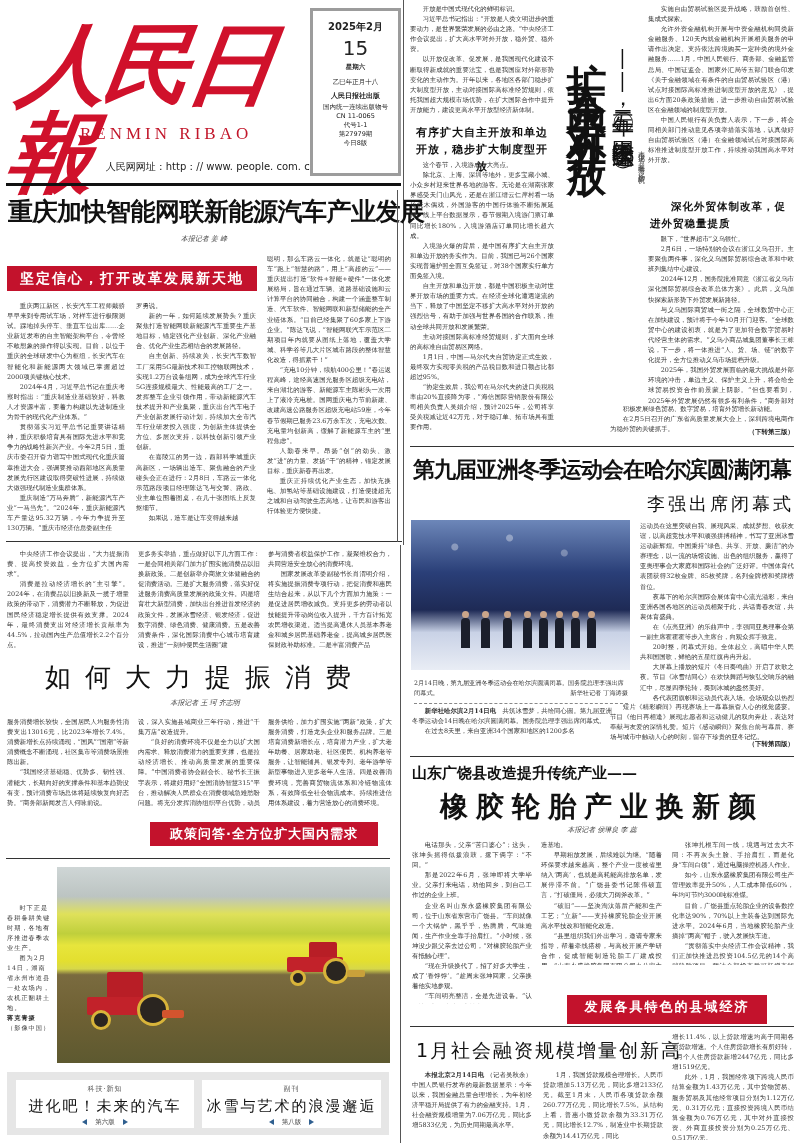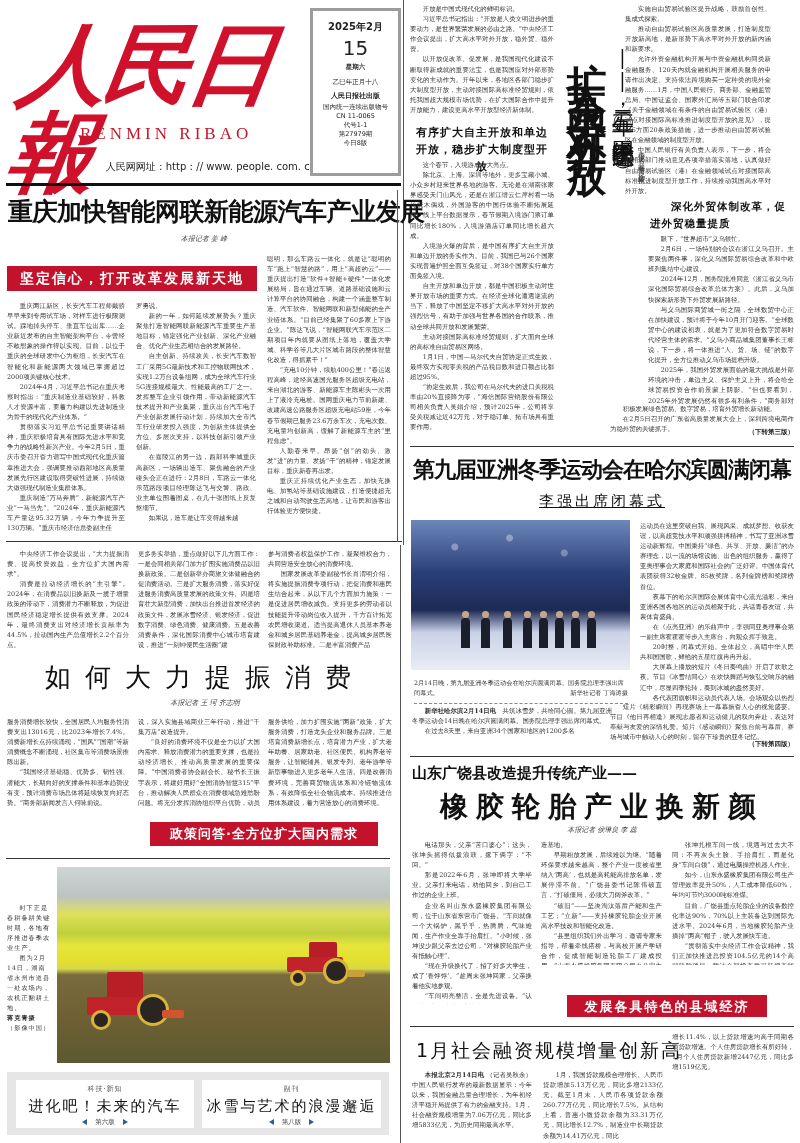--- a/index.html
+++ b/index.html
@@ -185,43 +185,42 @@
   <p>主动对接国际高标准经贸规则，扩大面向全球的高标准自由贸易区网络。</p>
   <p>1月1日，中国—马尔代夫自贸协定正式生效，最终双方实现零关税的产品税目数和进口额占比都超过95%。</p>
   <p>“协定生效后，我公司在马尔代夫的进口关税税率由20%直接降为零，”海信国际营销股份有限公司相关负责人吴娟介绍，预计2025年，公司将享受关税减让近42万元，对于稳订单、拓市场具有重要作用。</p>
 
 </div>
 
 <div class="abs vert-title" style="left:560px;top:30px;height:340px;">扩大高水平对外开放</div>
 <div class="abs vert-sub" style="left:608px;top:48px;height:360px;">——二〇二五年，中国经济这么干④</div>
 <div class="abs vert-by" style="left:636px;top:145px;height:120px;">本报记者  罗珊珊  杨彦帆</div>
 
-<div class="abs body-text" style="left:625px;top:4px;width:146px;height:190px;">
+<div class="abs body-text" style="left:648px;top:4px;width:146px;height:190px;">
   <p>实施自由贸易试验区提升战略，鼓励首创性、集成式探索。</p>
-  <p>推动自由贸易试验区高质量发展，打造制度型开放新高地，是新形势下高水平对外开放的新内涵和新要求。</p>
   <p>允许外资金融机构开展与中资金融机构同类新金融服务、120天内就金融机构开展相关服务的申请作出决定、支持依法跨境购买一定种类的境外金融服务……1月，中国人民银行、商务部、金融监管总局、中国证监会、国家外汇局等五部门联合印发《关于金融领域在有条件的自由贸易试验区（港）试点对接国际高标准推进制度型开放的意见》，提出6方面20条政策措施，进一步推动自由贸易试验区在金融领域的制度型开放。</p>
   <p>中国人民银行有关负责人表示，下一步，将会同相关部门推动意见各项举措落实落地，认真做好自由贸易试验区（港）在金融领域试点对接国际高标准推进制度型开放工作，持续推动我国高水平对外开放。</p>
 </div>
 <div class="abs subhead" style="left:650px;top:198px;width:145px;font-size:10.5px;line-height:17px;text-indent:2em;">深化外贸体制改革，促进外贸稳量提质</div>
 <div class="abs body-text" style="left:648px;top:234px;width:146px;height:170px;">
   <p>眼下，“世界超市”义乌很忙。</p>
   <p>2月6日，一场特别的会议在浙江义乌召开。主要聚焦两件事，深化义乌国际贸易综合改革和中欧班列集结中心建设。</p>
   <p>2024年12月，国务院批准同意《浙江省义乌市深化国际贸易综合改革总体方案》。此后，义乌加快探索新形势下外贸发展新路径。</p>
   <p>与义乌国际商贸城一街之隔，全球数贸中心正在加快建设，预计将于今年10月开门迎客。“全球数贸中心的建设初衷，就是为了更加符合数字贸易时代经营主体的需求。”义乌小商品城集团董事长王栋说，下一步，将一体推进“人、货、场、链”的数字化提升，全方位推动义乌市场提档升级。</p>
   <p>2025年，我国外贸发展面临的最大挑战是外部环境的冲击，单边主义、保护主义上升，将会给全球贸易投资合作前景蒙上阴影。“但也要看到，2025年外贸发展仍然有很多有利条件，”商务部对外贸易司负责人孟岳表示，要紧扣高质量发展这个关键词，促进外贸稳定增长。</p>
 </div>
 <div class="abs body-text" style="left:610px;top:404px;width:184px;height:30px;">
   <p>积极发展绿色贸易、数字贸易，培育外贸增长新动能。</p>
   <p>在2月5日召开的广东省高质量发展大会上，深圳跨境电商作为稳外贸的关键抓手。</p>
 </div>
 <div class="abs jump" style="left:700px;top:428px;width:94px;">（下转第三版）</div>
 
 <div class="rule" style="left:410px;top:446px;width:384px;height:1px;"></div>
 <div class="abs hl-serif" style="left:410px;top:455px;width:384px;font-size:22px;white-space:nowrap;text-align:center;font-weight:bold;letter-spacing:-1px;">第九届亚洲冬季运动会在哈尔滨圆满闭幕</div>
-<div class="abs hl-black" style="left:410px;top:492px;width:384px;font-size:15px;font-weight:normal;text-align:center;letter-spacing:3px;text-decoration:underline;">李强出席闭幕式</div>
+<div class="abs hl-black" style="left:410px;top:492px;width:384px;font-size:18px;font-weight:normal;text-align:right;letter-spacing:3px;">李强出席闭幕式</div>
 
 <div class="abs photo-ceremony" style="left:411px;top:520px;width:219px;height:150px;">
   <div class="person" style="left:70px;"></div>
   <div class="person" style="left:92px;"></div>
   <div class="person" style="left:112px;"></div>
   <div class="person" style="left:128px;"></div>
   <div class="person" style="left:144px;"></div>
   <div class="person" style="left:160px;"></div>
   <div class="person" style="left:176px;"></div>
   <div class="person" style="left:50px;"></div>
@@ -267,25 +266,26 @@
   <p>“破旧”——坚决淘汰落后产能和生产工艺；“立新”——支持橡胶轮胎企业开展高水平技改和智能化改造。</p>
   <p>“县里组织我们外出学习，邀请专家来指导，帮着牵线搭桥，与高校开展产学研合作，促成智能制造轮胎工厂建成投用。”山东永盛橡胶集团有限公司办公室主任宋健，见证了企业蝶变。</p>
 
 </div>
 <div class="abs body-text" style="left:672px;top:840px;width:122px;height:125px;">
   <p>张坤扎根车间一线，境遇与过去大不同：不再灰头土脸、手抬肩扛，而是化身“车间白领”，通过电脑操控机器人作业。</p>
   <p>如今，山东永盛橡胶集团有限公司生产管理效率提升50%，人工成本降低60%，年均可节约3000吨标准煤。</p>
   <p>目前，广饶县重点轮胎企业的设备数控化率达90%，70%以上主装备达到国际先进水平。2024年6月，当地橡胶轮胎产业摘掉“两高”帽子，驶入发展快车道。</p>
   <p>“贯彻落实中央经济工作会议精神，我们正加快推进总投资104.5亿元的14个高端轮胎项目，预计全部投产后可新增产能8305万条，全县子午胎总产能将突破2.6亿条。”陈伟硕信心十足。</p>
 </div>
-<div class="abs red-banner" style="left:567px;top:995px;width:200px;height:22px;line-height:23px;font-size:13px;">发展各具特色的县域经济</div>
+<div class="abs red-banner" style="left:567px;top:995px;width:200px;height:29px;line-height:23px;font-size:13px;">发展各具特色的县域经济</div>
 
 <div class="rule" style="left:410px;top:1026px;width:384px;height:1px;"></div>
 <div class="abs hl-black" style="left:416px;top:1038px;width:250px;font-size:19px;font-weight:normal;letter-spacing:2px;white-space:nowrap;">1月社会融资规模增量创新高</div>
 <div class="abs body-text" style="left:412px;top:1070px;width:120px;height:70px;">
   <p><b>本报北京2月14日电</b> <span>（记者吴秋余）</span><span>中国人民银行发布的最新数据显示：今年以来，我国金融总量合理增长，为年初经济平稳开局提供了有力的金融支持。1月，社会融资规模增量为7.06万亿元，同比多增5833亿元，为历史同期最高水平。</span></p>
 </div>
 <div class="abs body-text" style="left:543px;top:1070px;width:120px;height:70px;">
   <p>1月，我国贷款规模合理增长。人民币贷款增加5.13万亿元，同比多增2133亿元。截至1月末，人民币各项贷款余额260.77万亿元，同比增长7.5%。从结构上看，普惠小微贷款余额为33.31万亿元，同比增长12.7%，制造业中长期贷款余额为14.41万亿元，同比</p>
 </div>
 <div class="abs body-text" style="left:672px;top:1032px;width:122px;height:108px;">
   <p style="text-indent:0">增长11.4%，以上贷款增速均高于同期各项贷款增速。个人住房贷款增长有所好转，1月个人住房贷款新增2447亿元，同比多增1519亿元。</p>
+  <p>此外，1月，我国经常项下跨境人民币结算金额为1.43万亿元，其中货物贸易、服务贸易及其他经常项目分别为1.12万亿元、0.31万亿元；直接投资跨境人民币结算金额为0.76万亿元，其中对外直接投资、外商直接投资分别为0.25万亿元、0.51万亿元。</p>
 </div>
 
 </body></html>

